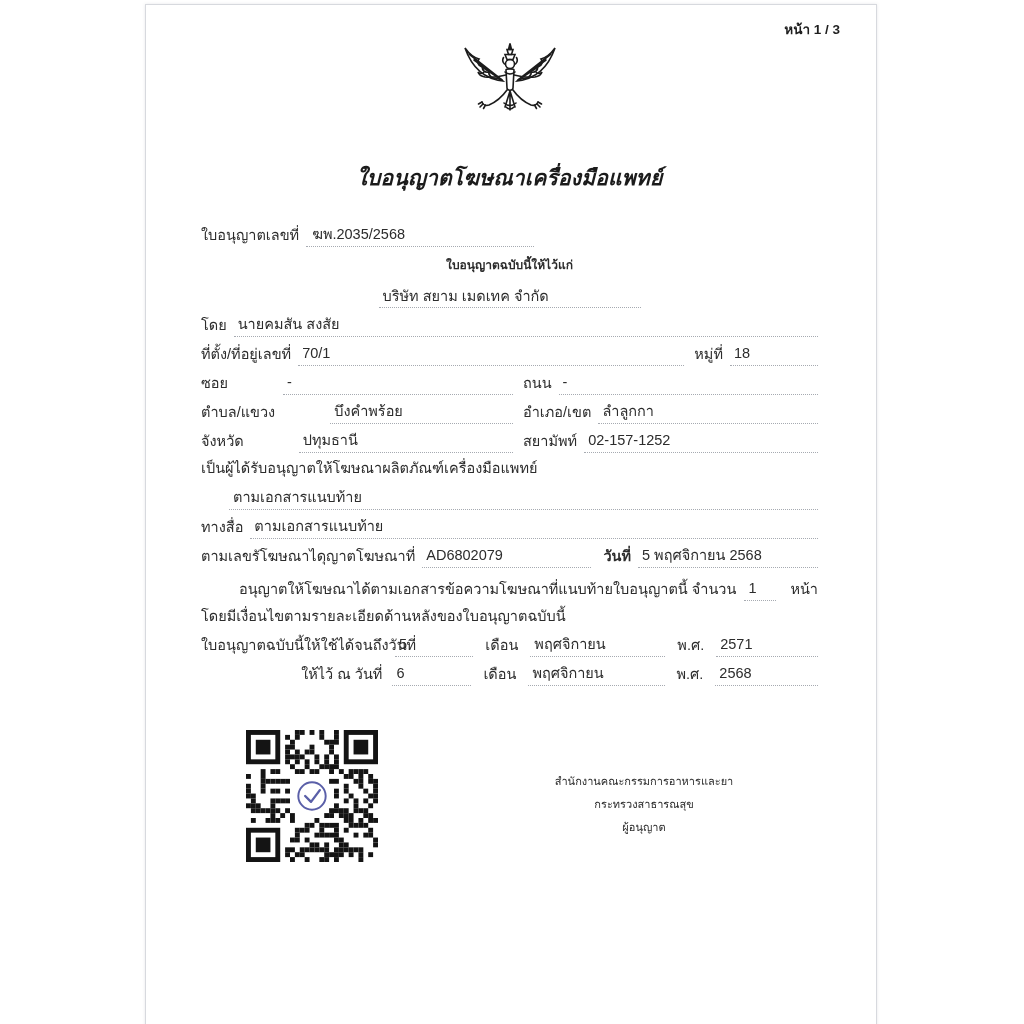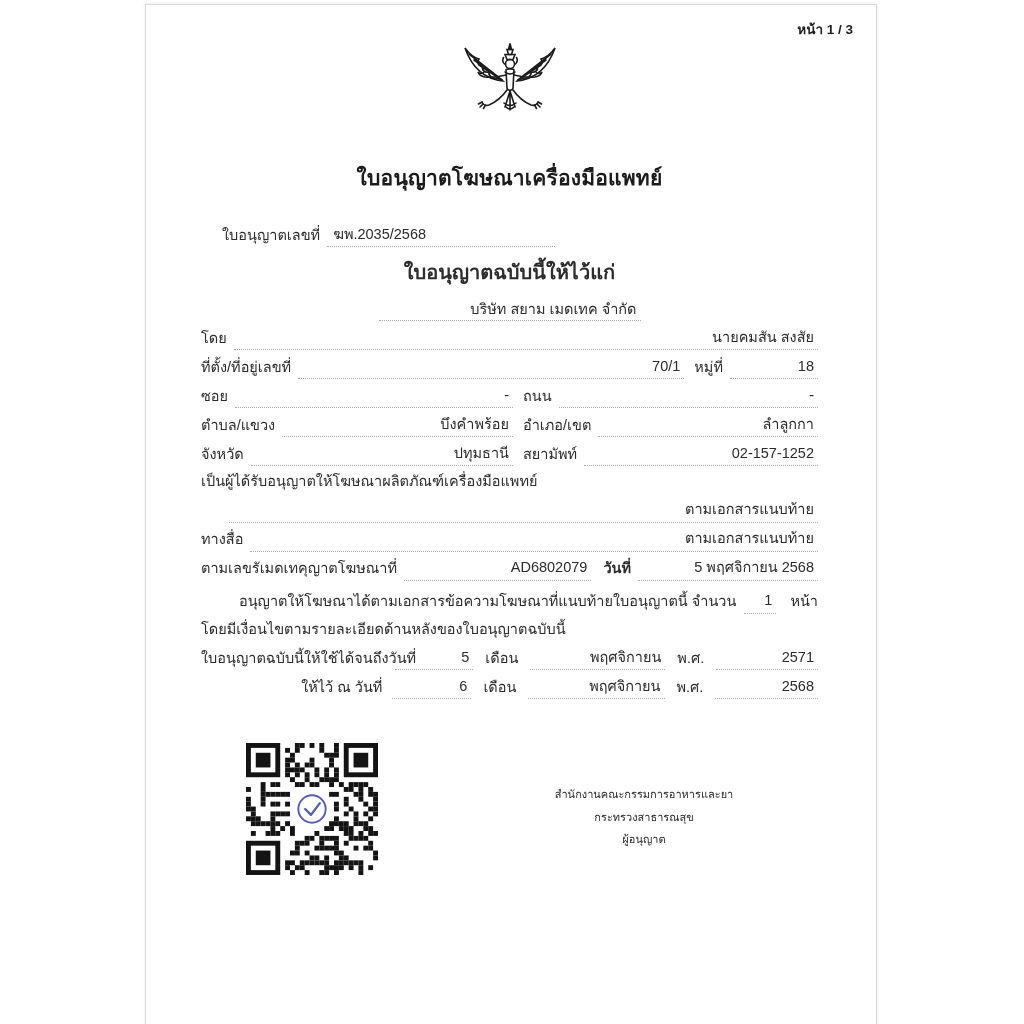--- a/index.html
+++ b/index.html
@@ -1,35 +1,35 @@
 <!DOCTYPE html>
 <html><head>
 <meta charset="utf-8">
 <style>
   * { margin:0; padding:0; box-sizing:border-box; }
   html,body { width:1024px; height:1024px; background:#ffffff; overflow:hidden;
     font-family:"Liberation Sans","DejaVu Sans",sans-serif; color:#2c2c2c; }
   .page { position:absolute; left:145px; top:4px; width:732px; height:1110px;
     background:#fff; border:1px solid #d7d9de; box-shadow:0 0 3px rgba(120,125,140,.18); }
   .page-inner { position:relative; padding:0 58px 0 55px; }
-  .page-no { position:absolute; top:13px; right:23px; font-size:13.5px; font-weight:700; color:#1f1f1f; }
+  .page-no { position:absolute; top:13px; right:36px; font-size:13.5px; font-weight:700; color:#1f1f1f; }
   .emblem-wrap { text-align:center; padding-top:36px; }
-  .doc-title { text-align:center; font-size:21px; font-weight:700; color:#1b1b1b; margin-top:10px; letter-spacing:.2px; }
+  .doc-title { text-align:center; font-size:21px; font-weight:700; color:#1b1b1b; margin-top:10px; letter-spacing:.2px;font-style:italic; }
   .form { margin-top:24px; font-size:14.5px; }
   .row { display:flex; align-items:flex-end; min-height:29px; line-height:1.6; }
   .lbl { white-space:nowrap; padding-right:7px; }
-  .fld { border-bottom:1px dotted #a6aab1; text-align:right; padding:0 4px; min-width:30px; }
+  .fld { border-bottom:1px dotted #a6aab1; text-align:left; padding:0 4px; min-width:30px; }
   .fld.left { text-align:left; padding-left:6px; }
   .grow { flex:1; }
-  .license-row { margin-top:24px;margin-left:21px; }
+  .license-row { margin-top:24px; }
   .license-row .fld { width:228px; }
-  .heading { text-align:center; font-weight:700; font-size:20px; margin-top:9px; line-height:1.6; }
+  .heading { text-align:center; font-weight:700; font-size:12px; margin-top:9px; line-height:1.6; }
   .company-row { margin-top:9px; display:flex; justify-content:center; }
   .company-row .fld { width:262px; }
-  .half-left { display:flex; width:312px; align-items:flex-end; }
+  .half-left { display:flex; width:312px; align-items:flex-end;gap:48px; }
   .half-right { display:flex; flex:1; align-items:flex-end; }
   .moo-fld { width:88px; }
   .plain { margin-top:3px; line-height:1.7; }
   .attach-row .fld { margin-left:28px; }
   .appdate-fld { width:180px; }
   .qty-row { margin-top:4px; }
   .qty-prefix { padding-left:38px; white-space:nowrap; }
   .qty-fld { width:112px; margin-left:8px; }
   .qty-unit { padding-left:14px; }
   .date-row { }
@@ -152,21 +152,21 @@
       <div class="row attach-row">
         <span class="fld grow">ตามเอกสารแนบท้าย</span>
       </div>
 
       <div class="row">
         <span class="lbl">ทางสื่อ</span>
         <span class="fld grow">ตามเอกสารแนบท้าย</span>
       </div>
 
       <div class="row">
-        <span class="lbl">ตามเลขรัเมดเทคุญาตโฆษณาที่</span>
+        <span class="lbl">ตามเลขรัโฆษณาไดุญาตโฆษณาที่</span>
         <span class="fld grow">AD6802079</span>
         <span class="lbl" style="padding-left:12px;font-weight:bold;">วันที่</span>
         <span class="fld appdate-fld">5 พฤศจิกายน 2568</span>
       </div>
 
       <div class="row qty-row">
         <span class="qty-prefix">อนุญาตให้โฆษณาได้ตามเอกสารข้อความโฆษณาที่แนบท้ายใบอนุญาตนี้  จำนวน</span>
         <span class="fld qty-fld">1</span>
         <span class="qty-unit">หน้า</span>
       </div>

